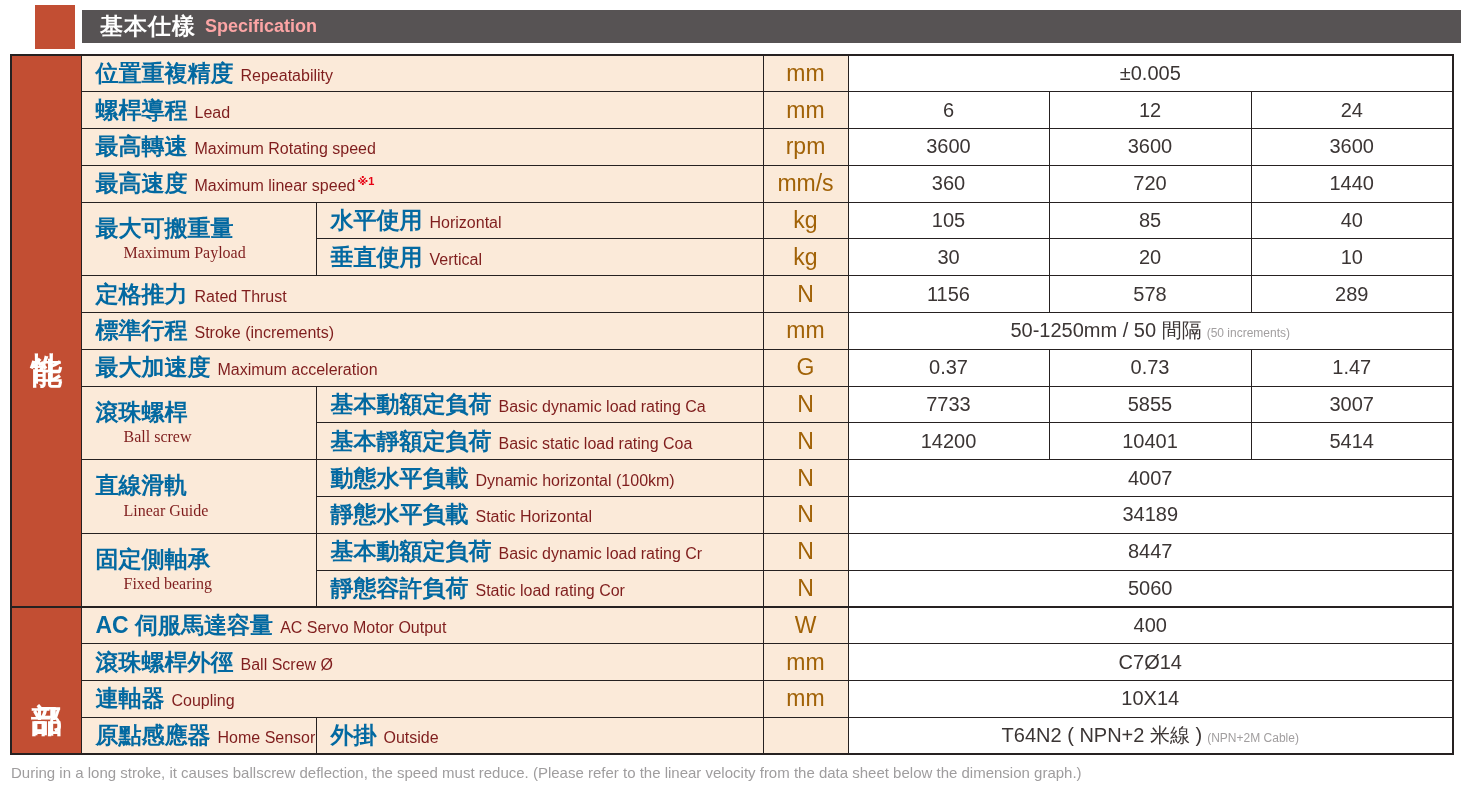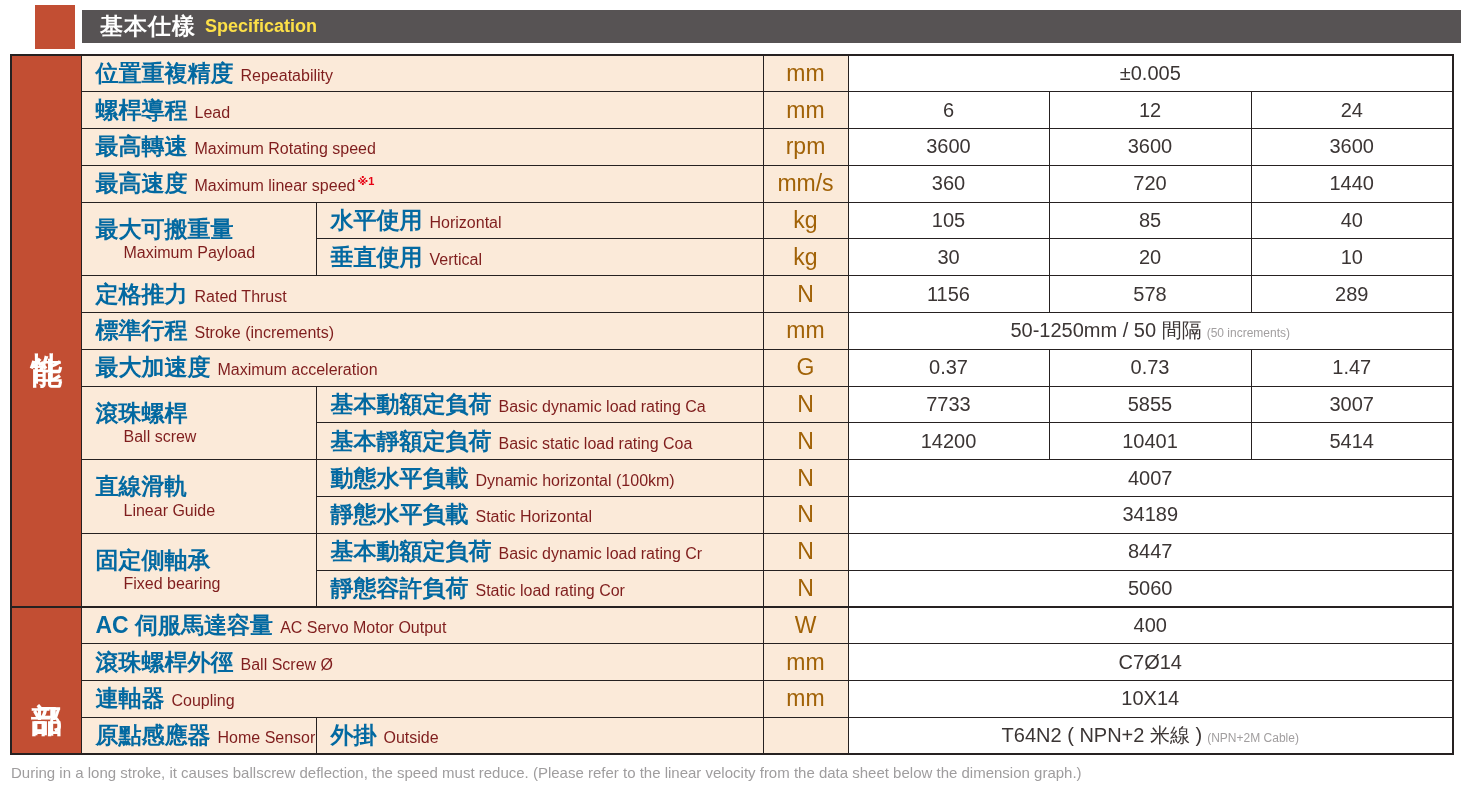--- a/index.html
+++ b/index.html
@@ -11,21 +11,21 @@
   }
   
   .header { display: flex; align-items: center; padding-top: 3px; height: 50px; }
   .accent-square { width: 40px; height: 44px; background: #c24e33; margin-left: 35px; flex: 0 0 auto; }
   .title-bar {
     height: 33px; background: #575354; flex: 1 1 auto;
     margin-left: 7px; margin-right: 1px;
     display: flex; align-items: center; padding-left: 18px;
   }
   .title-zh { color: #ffffff; font-size: 23px; font-weight: bold; letter-spacing: 1px; }
-  .title-en { color: #fde047; font-size: 18px; font-weight: bold; margin-left: 9px; }
+  .title-en { color: #fca5a5; font-size: 18px; font-weight: bold; margin-left: 9px; }
 
   
   table.spec {
     border-collapse: collapse; table-layout: fixed;
     width: 1444px; margin-left: 10px; margin-top: 4px;
     border: 2px solid #262121;
   }
   table.spec td {
     border: 1.5px solid #262121;
     vertical-align: middle;
@@ -38,21 +38,21 @@
     font-weight: bold; font-size: 31px;
     writing-mode: vertical-rl; text-orientation: upright;
     letter-spacing: 3px;
   }
   td.lbl, td.sub, td.unit { background: #fbead9; }
   td.lbl, td.sub { padding-left: 14px; text-align: left; }
   td.unit { text-align: center; font-size: 23px; color: #a16207; }
   td.val { background: #ffffff; text-align: center; font-size: 20px; color: #3b3534; }
   .zh { font-size: 23px; font-weight: bold; color: #0369a1; }
   .en { font-size: 16px; color: #7f1d1d; margin-left: 7px; }
-  td.lbl.grp { line-height: 1.25; }
+  td.lbl.grp { line-height: 1.25; font-family: Liberation Serif, serif; }
   td.lbl.grp .en { display: block; margin-left: 0; padding-left: 28px; }
   sup.refmark { color: #e60012; font-size: 11px; font-weight: bold; vertical-align: super; margin-left: 2px; }
   .val .gray { color: #a19e9f; font-size: 12px; margin-left: 5px; }
   tr.sect td { border-top: 2.5px solid #262121; }
 
   
   .notes { margin: 9px 0 0 11px; }
   .note-zh { color: #e60012; font-size: 15px; font-weight: bold; letter-spacing: 0.3px; }
   .note-en { color: #9f9d9e; font-size: 15px; margin-top: 3px; }
 </style>

